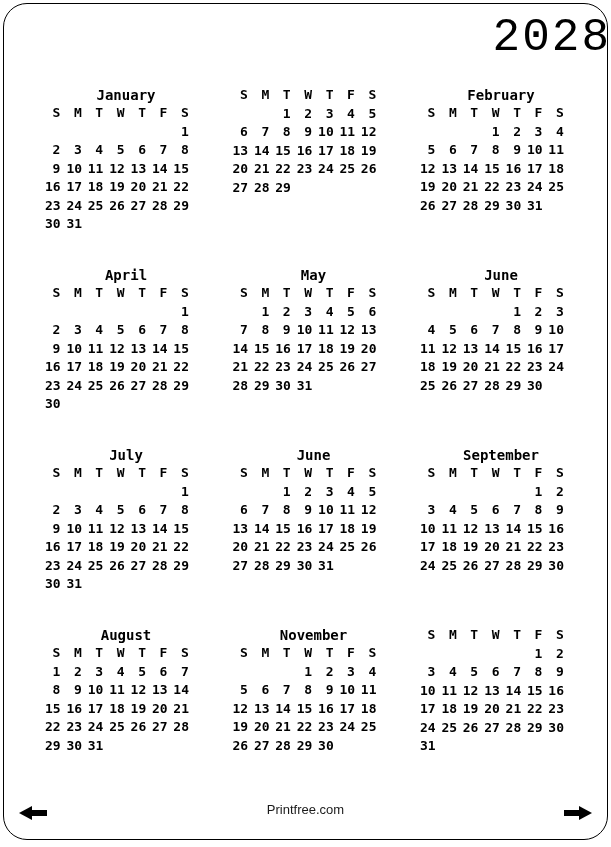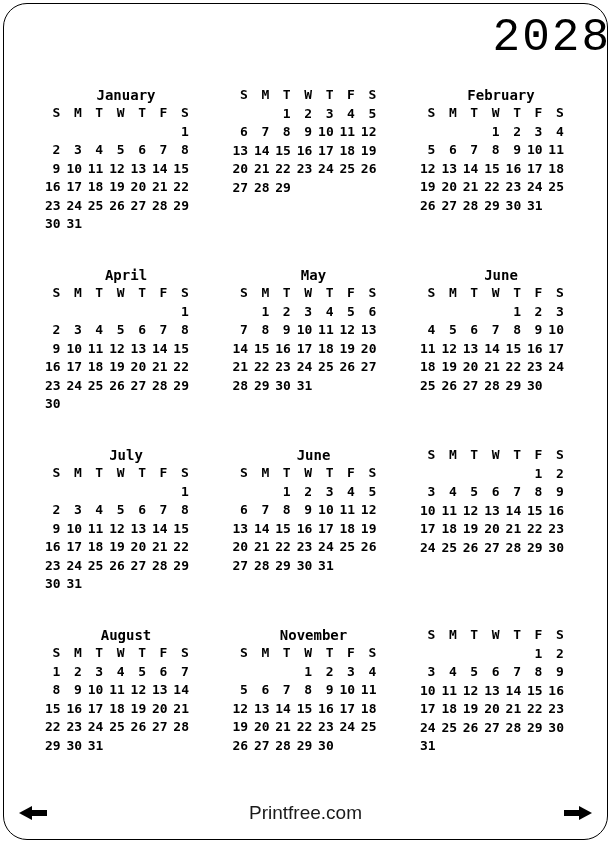--- a/index.html
+++ b/index.html
@@ -60,21 +60,21 @@
   }
   .footer {
     position:absolute;
     left:0; top:800px; width:611px; height:26px;
   }
   .brand {
     position:absolute;
     left:0; top:2px; width:611px;
     text-align:center;
     font-family:"Liberation Sans", sans-serif;
-    font-size:19px;
+    font-size:13px;
     color:#1a1a1a;
   }
   .nav-arrow {
     position:absolute;
     top:6px;
     width:28px; height:14px;
     cursor:pointer;
     background:transparent;
     border:none;
     padding:0;
@@ -581,20 +581,21 @@
         <div class="cell">27</div>
         <div class="cell">28</div>
         <div class="cell">29</div>
         <div class="cell">30</div>
         <div class="cell">31</div>
         <div class="cell"></div>
         <div class="cell"></div>
       </div>
     </div>
     <div class="month">
+      <div class="month-title">September</div>
       <div class="dow-row">
         <div class="cell">S</div>
         <div class="cell">M</div>
         <div class="cell">T</div>
         <div class="cell">W</div>
         <div class="cell">T</div>
         <div class="cell">F</div>
         <div class="cell">S</div>
       </div>
       <div class="week-row">

